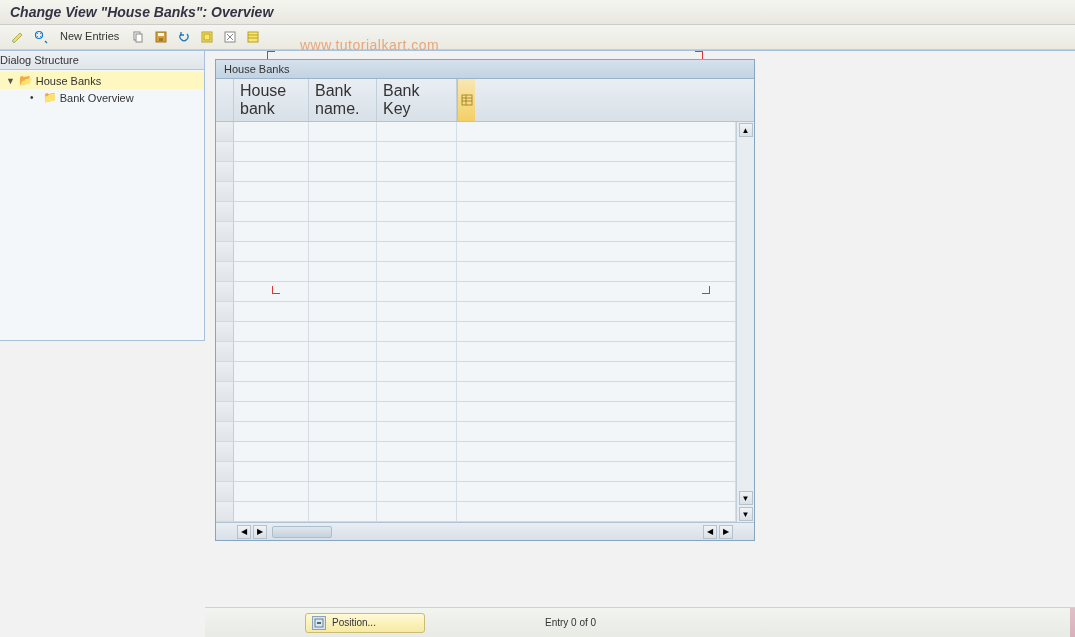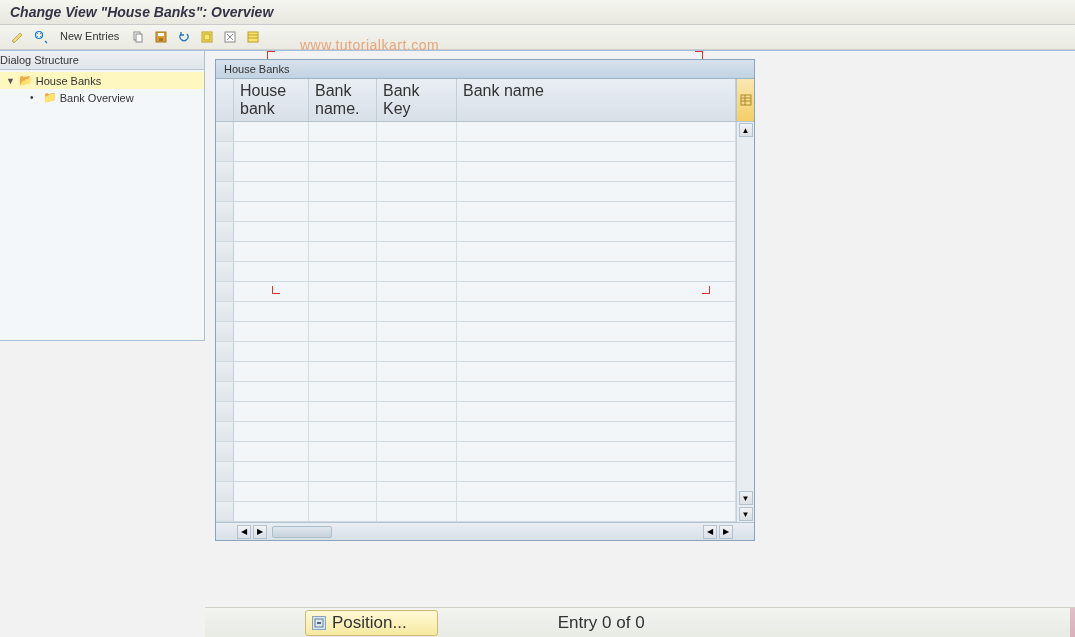--- a/index.html
+++ b/index.html
@@ -131,21 +131,21 @@
     .hthumb { width:60px; height:12px; background: linear-gradient(#dfe7ee,#c6d2dd);
       border:1px solid #adbecb; border-radius:2px; margin-left:4px; }
     .foot-spacer { flex:1; }
 
     
     .bottom-strip {
       position:absolute; left:205px; right:0; bottom:0; height:30px;
       background: linear-gradient(#f2f4f0,#e8eae4);
       border-top:1px solid #cfd3c8;
       display:flex; align-items:center; gap:20px;
-      padding-left: 100px; font-size:17px; color:#333;
+      padding-left: 100px; font-size:10px; color:#333;
     }
     .pos-btn {
       display:flex; align-items:center; gap:6px;
       background: linear-gradient(#fff9d6,#f7eaa2);
       border:1px solid #cbbb74; border-radius:3px;
       padding: 2px 30px 2px 6px; cursor:pointer;
       min-width:120px;
     }
     .pos-btn .ico { width:14px;height:14px; background:#d8e6f2; border:1px solid #8aa4bb;
       display:flex;align-items:center;justify-content:center; font-size:9px; }
@@ -251,21 +251,20 @@
     <div class="crop-tr" style="left:490px; top:0;"></div>
 
 
     <div class="panel" style="position:relative;">
       <div class="panel-header">House Banks</div>
       <div class="grid-head">
         <div class="gcell-head selcol"></div>
         <div class="gcell-head c1">House bank</div>
         <div class="gcell-head c2">Bank name.</div>
         <div class="gcell-head c3">Bank Key</div>
-        <div class="gcell-head c4">Bank name</div>
         <div class="settings-head">
           <svg width="12" height="12" viewBox="0 0 12 12">
               <rect x="1" y="1" width="10" height="10" fill="none" stroke="#9a7a10" stroke-width="0.8"></rect>
               <line x1="1" y1="4" x2="11" y2="4" stroke="#9a7a10" stroke-width="0.8"></line>
               <line x1="1" y1="7" x2="11" y2="7" stroke="#9a7a10" stroke-width="0.8"></line>
               <line x1="5" y1="1" x2="5" y2="11" stroke="#9a7a10" stroke-width="0.8"></line>
             </svg>
         </div>
       </div>
       <div class="grid-body" id="grid-body">

